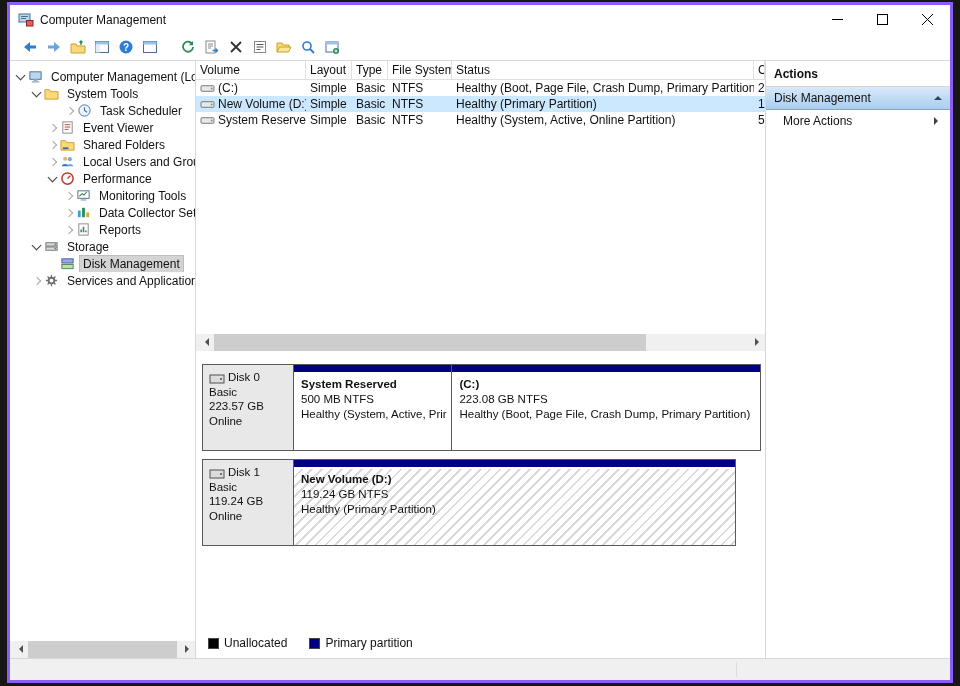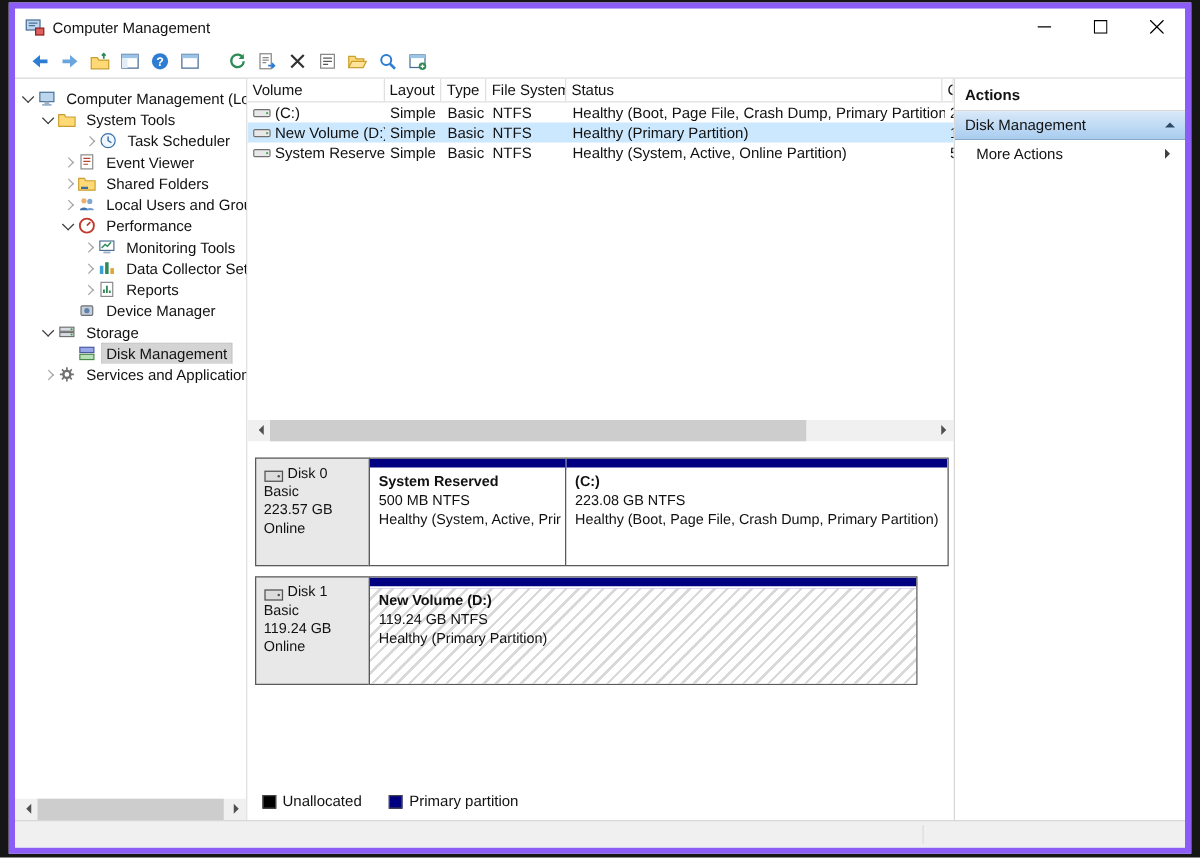--- a/index.html
+++ b/index.html
@@ -1,18 +1,18 @@
 <!DOCTYPE html>
 <html><head>
 <meta charset="utf-8">
 <style>
 *{box-sizing:border-box;margin:0;padding:0}
 html,body{width:960px;height:686px;overflow:hidden}
 body{background:#161616;font-family:"Liberation Sans","DejaVu Sans",sans-serif;font-size:12px;color:#111}
-.window{position:absolute;left:7px;top:2px;width:946px;height:681px;border:5px solid #8b5cf6;background:#fff;display:flex;flex-direction:column}
+.window{position:absolute;left:7px;top:2px;width:946px;height:681px;border:3px solid #8b5cf6;background:#fff;display:flex;flex-direction:column}
 
 .titlebar{height:29px;display:flex;align-items:center;background:#fff;flex:none}
 .title-icon{width:16px;height:16px;margin:0 6px 0 8px;flex:none}
 .title-icon svg{width:16px;height:16px}
 .title-text{white-space:nowrap}
 .spacer{flex:1}
 .win-btn{width:45px;height:29px;display:flex;align-items:center;justify-content:center;flex:none}
 .win-btn svg{width:11px;height:11px}
 
 .menubar{height:22px;display:flex;align-items:center;background:#fff;padding-left:8px;flex:none}
@@ -279,28 +279,20 @@
               </svg></span>
     <span class="tree-label">Data Collector Sets</span>
   </div>
           <div class="tree-row" style="padding-left: 52px;">
     <span class="chev collapsed"></span>
     <span class="tree-icon"><svg viewBox="0 0 16 16">
                 <rect x="3" y="2" width="10" height="12" fill="#fff" stroke="#888"></rect>
                 <path d="M5.5 11V8M8 11V5M10.5 11V9" stroke="#2e8b57" stroke-width="1.6"></path>
               </svg></span>
     <span class="tree-label">Reports</span>
-  </div>
-          <div class="tree-row" style="padding-left: 36px;">
-    <span class="chev"></span>
-    <span class="tree-icon"><svg viewBox="0 0 16 16">
-                <rect x="3" y="4" width="10" height="8" rx="1" fill="#c9cdd4" stroke="#6a7077"></rect>
-                <circle cx="8" cy="8" r="2.2" fill="#5a82b0"></circle>
-              </svg></span>
-    <span class="tree-label">Device Manager</span>
   </div>
           <div class="tree-row" style="padding-left: 20px;">
     <span class="chev expanded"></span>
     <span class="tree-icon"><svg viewBox="0 0 16 16">
                 <rect x="2" y="4" width="12" height="3.5" fill="#d8dce2" stroke="#707070"></rect>
                 <rect x="2" y="8.5" width="12" height="3.5" fill="#d8dce2" stroke="#707070"></rect>
                 <circle cx="12" cy="5.7" r="0.9" fill="#3aa03a"></circle>
                 <circle cx="12" cy="10.2" r="0.9" fill="#3aa03a"></circle>
               </svg></span>
     <span class="tree-label">Storage</span>

